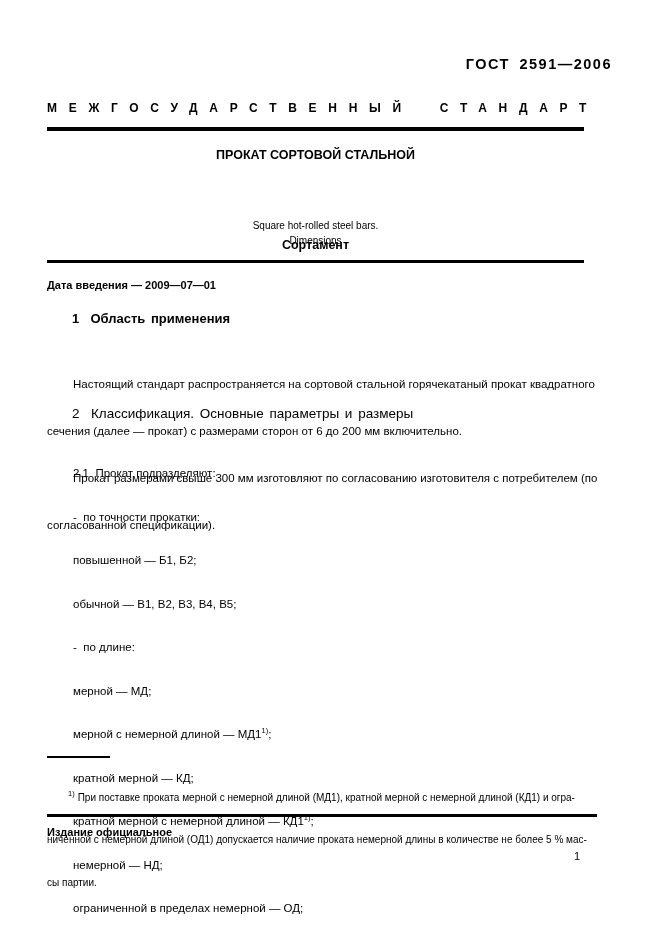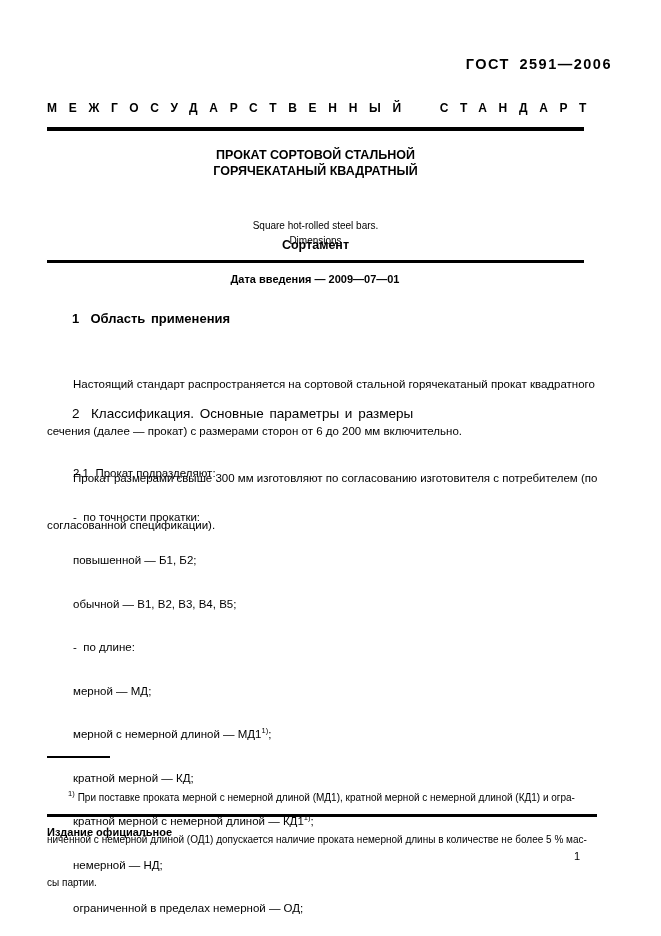--- a/index.html
+++ b/index.html
@@ -11,21 +11,21 @@
   .abs{position:absolute;}
   .pre{white-space:pre-wrap;}
   .rule{background:#000000;}
   #doc-code{top:56px;left:47px;width:565px;text-align:right;font-size:14.5px;font-weight:bold;letter-spacing:1.5px;word-spacing:4px;}
   #std-banner{top:101px;left:47px;width:560px;font-size:12px;font-weight:bold;letter-spacing:11.7px;word-spacing:12px;white-space:nowrap;}
   #rule-top{top:127px;left:47px;width:537px;height:4px;}
   #title-ru{top:147px;left:47px;width:537px;text-align:center;font-size:12.5px;font-weight:bold;line-height:16px;}
   #subtitle{top:190px;left:47px;width:537px;text-align:center;font-size:12.5px;font-weight:bold;margin-top:48px;}
   #title-en{top:218px;left:47px;width:537px;text-align:center;font-size:10px;line-height:15px;}
   #rule-mid{top:260px;left:47px;width:537px;height:3px;}
-  #date-line{top:273px;left:47px;width:536px;text-align:center;font-size:11px;font-weight:bold;}
+  #date-line{top:279px;left:47px;width:536px;text-align:left;font-size:11px;font-weight:bold;}
   #sec1-heading{top:311px;left:72px;font-size:13px;font-weight:bold;word-spacing:2px;}
   #sec1-body{top:346px;left:47px;width:562px;font-size:11.5px;line-height:15.6px;}
   #sec2-heading{top:406px;left:72px;font-size:13.5px;font-weight:normal;word-spacing:2px;}
   #sec2-list{top:437px;left:47px;width:562px;font-size:11.5px;line-height:14.5px;}
   .ind{text-indent:26px;}
   sup{font-size:7.5px;line-height:0;}
   #footnote-rule{top:756px;left:47px;width:63px;height:2px;}
   #footnote{top:762px;left:47px;width:563px;font-size:10px;line-height:14.3px;}
   #footnote .fn-first{text-indent:21px;}
   #footnote sup{padding-right:3px;}
@@ -38,21 +38,20 @@
 
 <div>
 
   <div id="doc-code" class="abs pre">ГОСТ 2591—2006</div>
 
   <div id="std-banner" class="abs">МЕЖГОСУДАРСТВЕННЫЙ СТАНДАРТ</div>
   <div id="rule-top" class="abs rule"></div>
 
   <div id="title-ru" class="abs">
     <div>ПРОКАТ СОРТОВОЙ СТАЛЬНОЙ</div>
-    <div>ГОРЯЧЕКАТАНЫЙ КВАДРАТНЫЙ</div>
   </div>
   <div id="subtitle" class="abs">Сортамент</div>
   <div id="title-en" class="abs">
     <div>Square hot-rolled steel bars.</div>
     <div>Dimensions</div>
   </div>
 
   <div id="rule-mid" class="abs rule"></div>
   <div id="date-line" class="abs pre">Дата введения — 2009—07—01</div>
 

